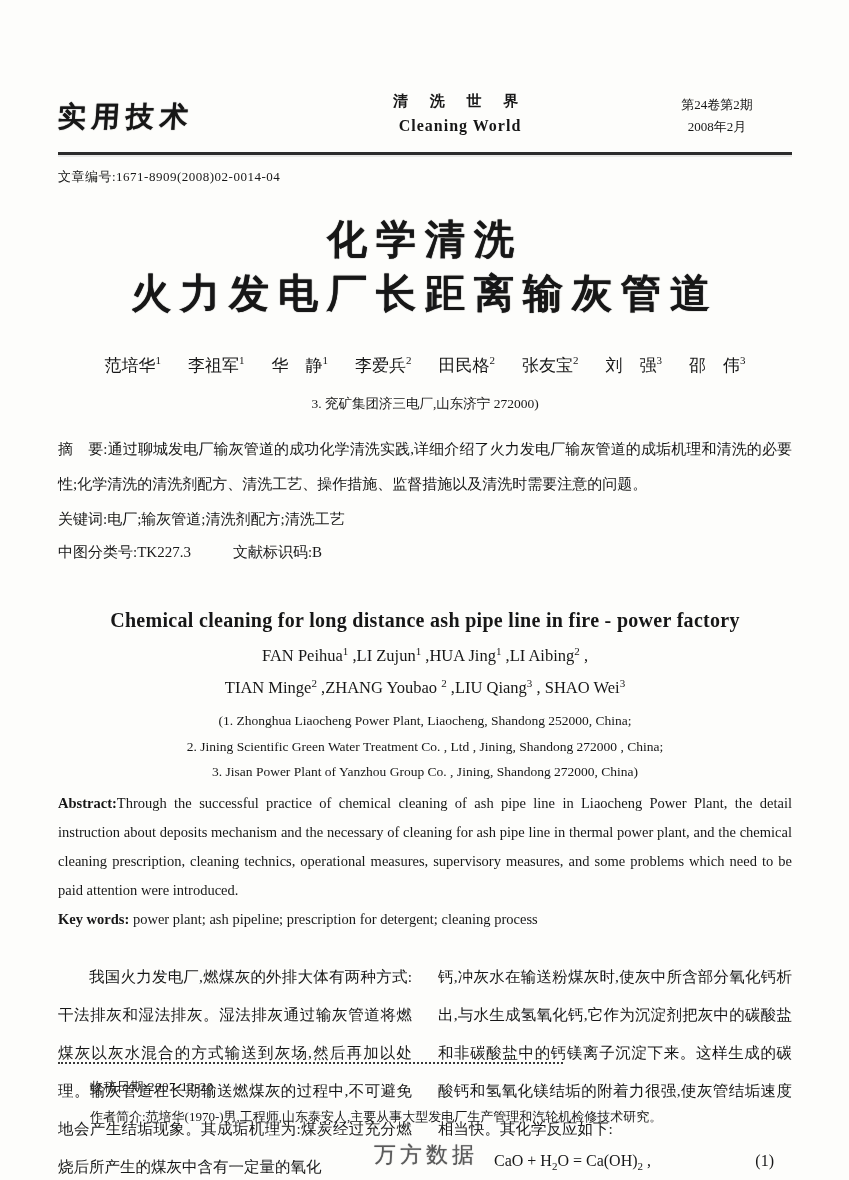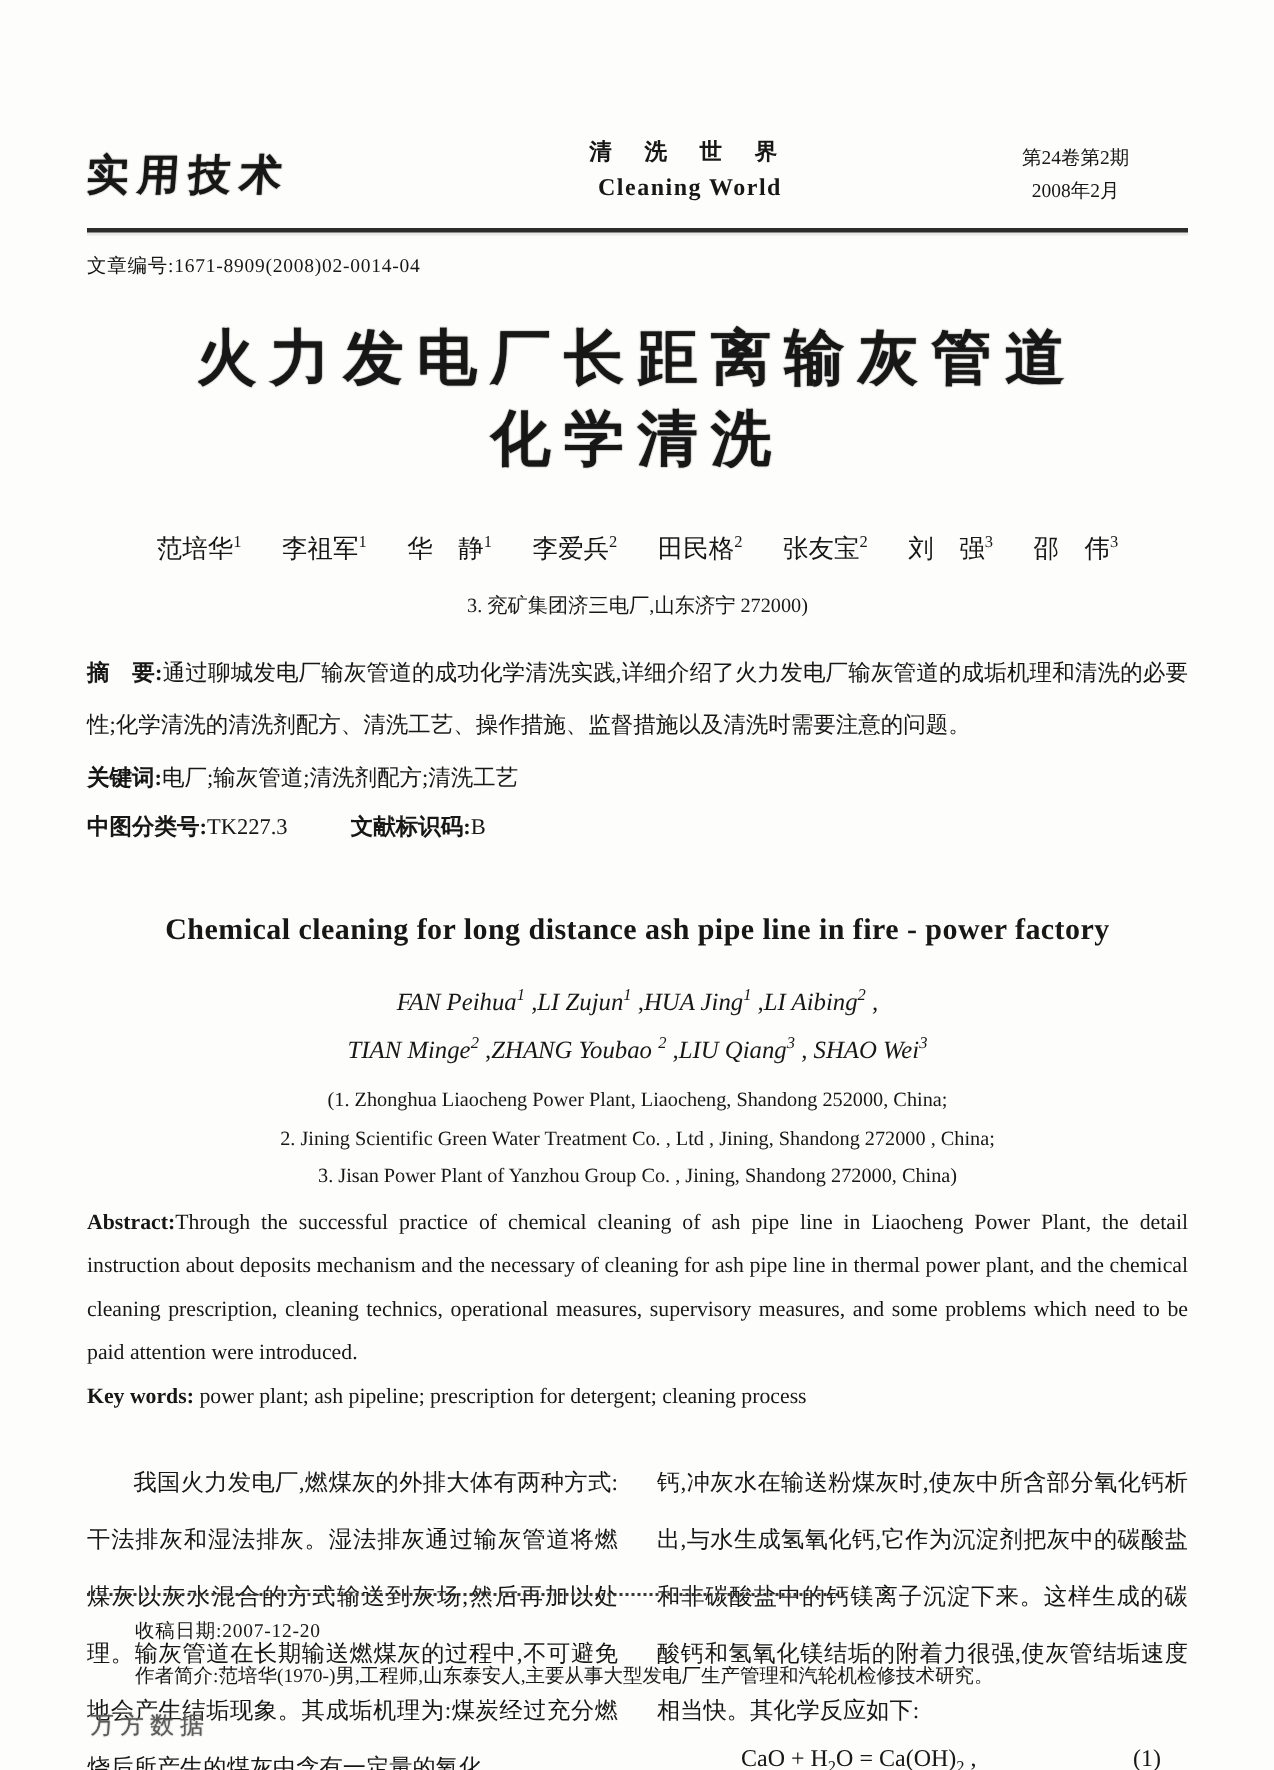--- a/index.html
+++ b/index.html
@@ -25,42 +25,42 @@
   .artno { font-size:13px; margin-top:13px; letter-spacing:.5px; }
   .title-cn {
     text-align:center; font-size:40px; font-weight:900; letter-spacing:9px;
     line-height:1.35; margin-top:26px; text-shadow:0 0 1px #222;
     font-family:"Liberation Sans","DejaVu Sans",sans-serif;
   }
   .authors-cn { display:flex; justify-content:center; gap:27px; margin-top:34px; font-size:17px;text-align:right; }
   sup.s { font-size:11px; vertical-align:super; line-height:0; }
   .affil-cn { text-align:center; font-size:13.5px; line-height:2.15; margin-top:12px; }
   .abs-block { margin-top:14px; font-size:15px; line-height:2.35; text-align:justify; }
-  .abs-block b, .kw b, .clc b { font-weight:700; }
+  .abs-block b, .kw b, .clc b { font-weight:400; }
   .kw, .clc { font-size:15px; line-height:2.2; }
   .clc .gap { display:inline-block; width:42px; }
   
   .title-en { text-align:center; font-size:20px; font-weight:700; margin-top:40px; letter-spacing:.3px; }
-  .authors-en { text-align:center; font-style:italic; font-size:16.5px; line-height:1.95; margin-top:20px; }
+  .authors-en { text-align:center; font-size:16.5px; line-height:1.95; margin-top:8px; }
   .affil-en { text-align:center; font-size:13.5px; line-height:1.9; margin-top:4px; }
   .abs-en { margin-top:4px; font-size:14.5px; line-height:2.0; text-align:justify; }
   .kw-en { font-size:14.5px; line-height:2.0; }
   
   .cols { display:flex; gap:26px; margin-top:24px; }
   .col { width:354px; font-size:15.5px; line-height:2.45; text-align:justify; }
   .col.first { text-indent:2em; }
   .eq-row { display:flex; justify-content:space-between; padding:4px 18px 0 56px; font-size:16px; }
   .eq-row .subn { font-size:11px; vertical-align:sub; line-height:0; }
   
   .footer { position:absolute; left:58px; top:1062px; width:734px; }
   .foot-rule { width:505px; border-top:2px dotted #3a3a3a; }
   .foot-line { font-size:13px; margin-top:14px; padding-left:32px; letter-spacing:.5px; }
   .foot-bio { font-size:13px; margin-top:12px; padding-left:32px; }
-  .watermark { margin-top:14px; font-size:16px; color:#5a5a5a; letter-spacing:4px;
-    text-shadow:0 0 1px #888; padding-left:2px; }
+  .watermark { margin-top:14px; font-size:22px; color:#5a5a5a; letter-spacing:4px;
+    text-shadow:0 0 1px #888; padding-left:2px;text-align:center; }
 </style>
 </head>
 <body>
 
 <div class="page">
 
   <div class="hdr">
     <div class="hdr-logo">实用技术</div>
     <div class="hdr-center">
       <div class="hdr-journal-cn">清 洗 世 界</div>
@@ -69,22 +69,22 @@
     <div class="hdr-right">
       <div>第24卷第2期</div>
       <div>2008年2月</div>
     </div>
   </div>
   <div class="hdr-rule"></div>
 
   <div class="artno">文章编号:1671-8909(2008)02-0014-04</div>
 
   <div class="title-cn">
+    <div>化学清洗</div>
     <div>火力发电厂长距离输灰管道</div>
-    <div>化学清洗</div>
   </div>
 
   <div class="authors-cn">
     <span><span>范培华</span><sup class="s">1</sup></span>
     <span><span>李祖军</span><sup class="s">1</sup></span>
     <span><span>华　静</span><sup class="s">1</sup></span>
     <span><span>李爱兵</span><sup class="s">2</sup></span>
     <span><span>田民格</span><sup class="s">2</sup></span>
     <span><span>张友宝</span><sup class="s">2</sup></span>
     <span><span>刘　强</span><sup class="s">3</sup></span>

